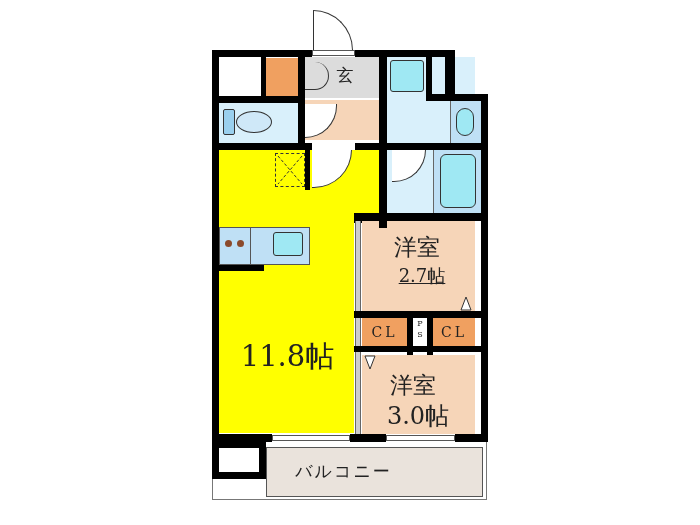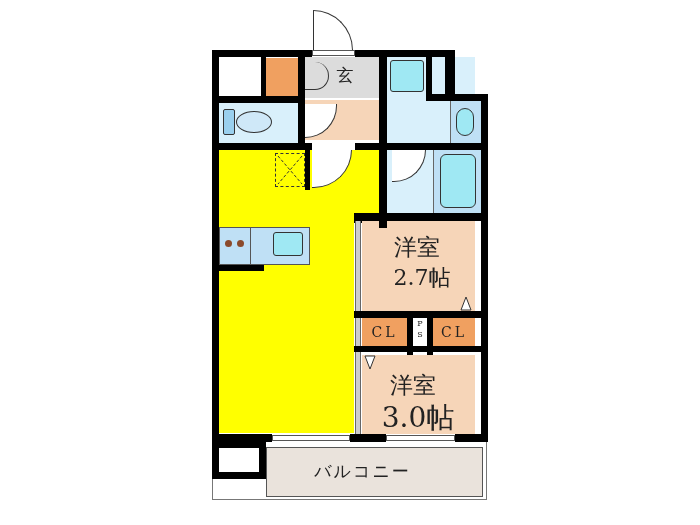--- a/index.html
+++ b/index.html
@@ -127,33 +127,34 @@
   <div class="abs" style="left:225px;top:240px;width:7px;height:7px;border-radius:50%;background:#8b4a2b;"></div>
   <div class="abs" style="left:237px;top:240px;width:7px;height:7px;border-radius:50%;background:#8b4a2b;"></div>
   <div class="fx" style="left:273px;top:232px;width:30px;height:24px;"></div>
   <div class="abs wall" style="left:219px;top:265px;width:45px;height:6px;"></div>
 
   <div class="lbl" style="left:219px;top:68px;width:42px;font-size:13px;"></div>
   <div class="lbl" style="left:266px;top:62px;width:32px;font-size:12px;"></div>
   <div class="lbl" style="left:266px;top:78px;width:32px;font-size:12px;"></div>
   <div class="lbl" style="left:330px;top:67px;width:30px;font-size:17px;">玄</div>
 
+  <div class="lbl" style="left:225px;top:342px;width:125px;font-size:29px;">11.8帖</div>
 
   <div class="lbl" style="left:372px;top:236px;width:90px;font-size:23px;">洋室</div>
-  <div class="lbl" style="left:372px;top:267px;width:100px;font-size:22px;">2.7帖</div>
+  <div class="lbl" style="left:372px;top:267px;width:100px;font-size:18px;text-decoration:underline;">2.7帖</div>
 
   <div class="lbl" style="left:362px;top:325px;width:45px;font-size:14px;letter-spacing:3px;">CL</div>
   <div class="lbl" style="left:413px;top:320px;width:14px;font-size:8px;">P</div>
   <div class="lbl" style="left:413px;top:331px;width:14px;font-size:8px;">S</div>
   <div class="lbl" style="left:433px;top:325px;width:42px;font-size:14px;letter-spacing:3px;">CL</div>
 
   <div class="lbl" style="left:368px;top:374px;width:90px;font-size:23px;">洋室</div>
-  <div class="lbl" style="left:368px;top:404px;width:100px;font-size:28px;">3.0帖</div>
+  <div class="lbl" style="left:368px;top:404px;width:100px;font-size:24px;">3.0帖</div>
 
-  <div class="lbl" style="left:270px;top:463px;width:185px;font-size:17px;font-family:'DejaVu Sans',sans-serif;letter-spacing:2px;">バルコニー</div>
+  <div class="lbl" style="left:251px;top:463px;width:185px;font-size:17px;font-family:'DejaVu Sans',sans-serif;letter-spacing:2px;">バルコニー</div>
 
   <svg class="abs" style="left:460px;top:296px;" width="12" height="15">
       <polygon points="6,1 11,14 1,14" fill="#fff" stroke="#333" stroke-width="1"></polygon>
     </svg>
   <svg class="abs" style="left:364px;top:355px;" width="12" height="15">
       <polygon points="1,1 11,1 6,14" fill="#fff" stroke="#333" stroke-width="1"></polygon>
     </svg>
 
 </div>
 

